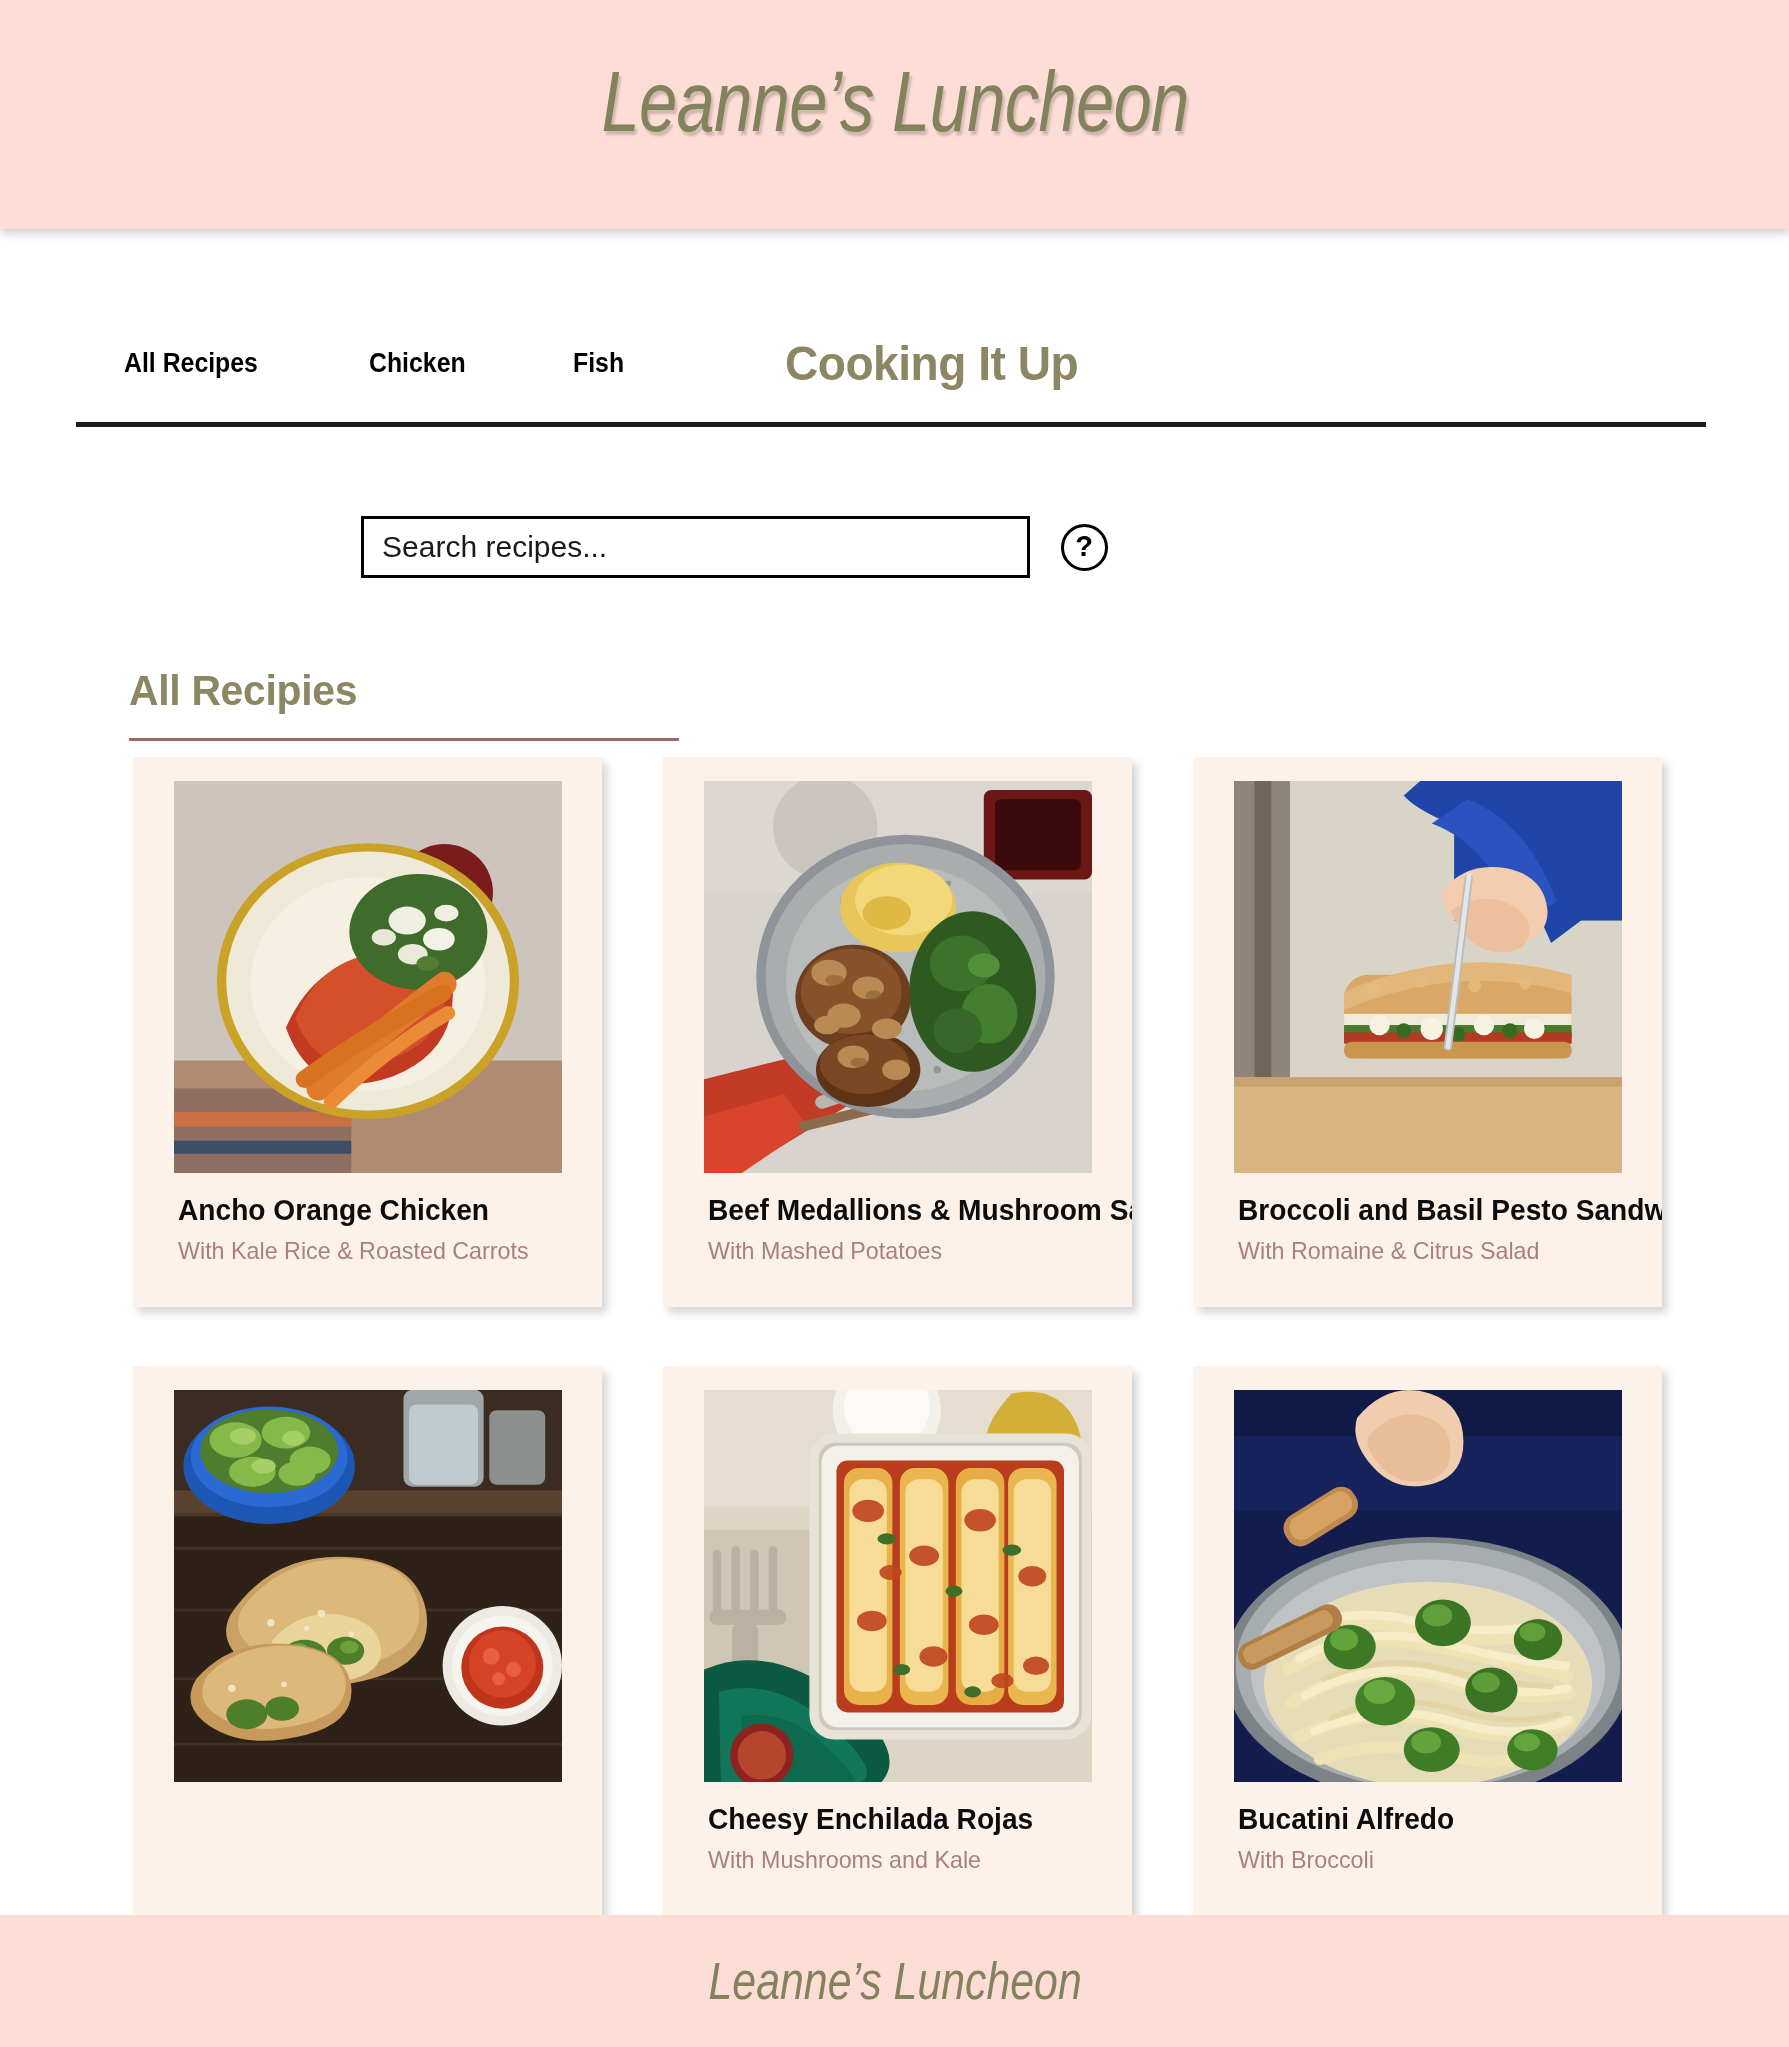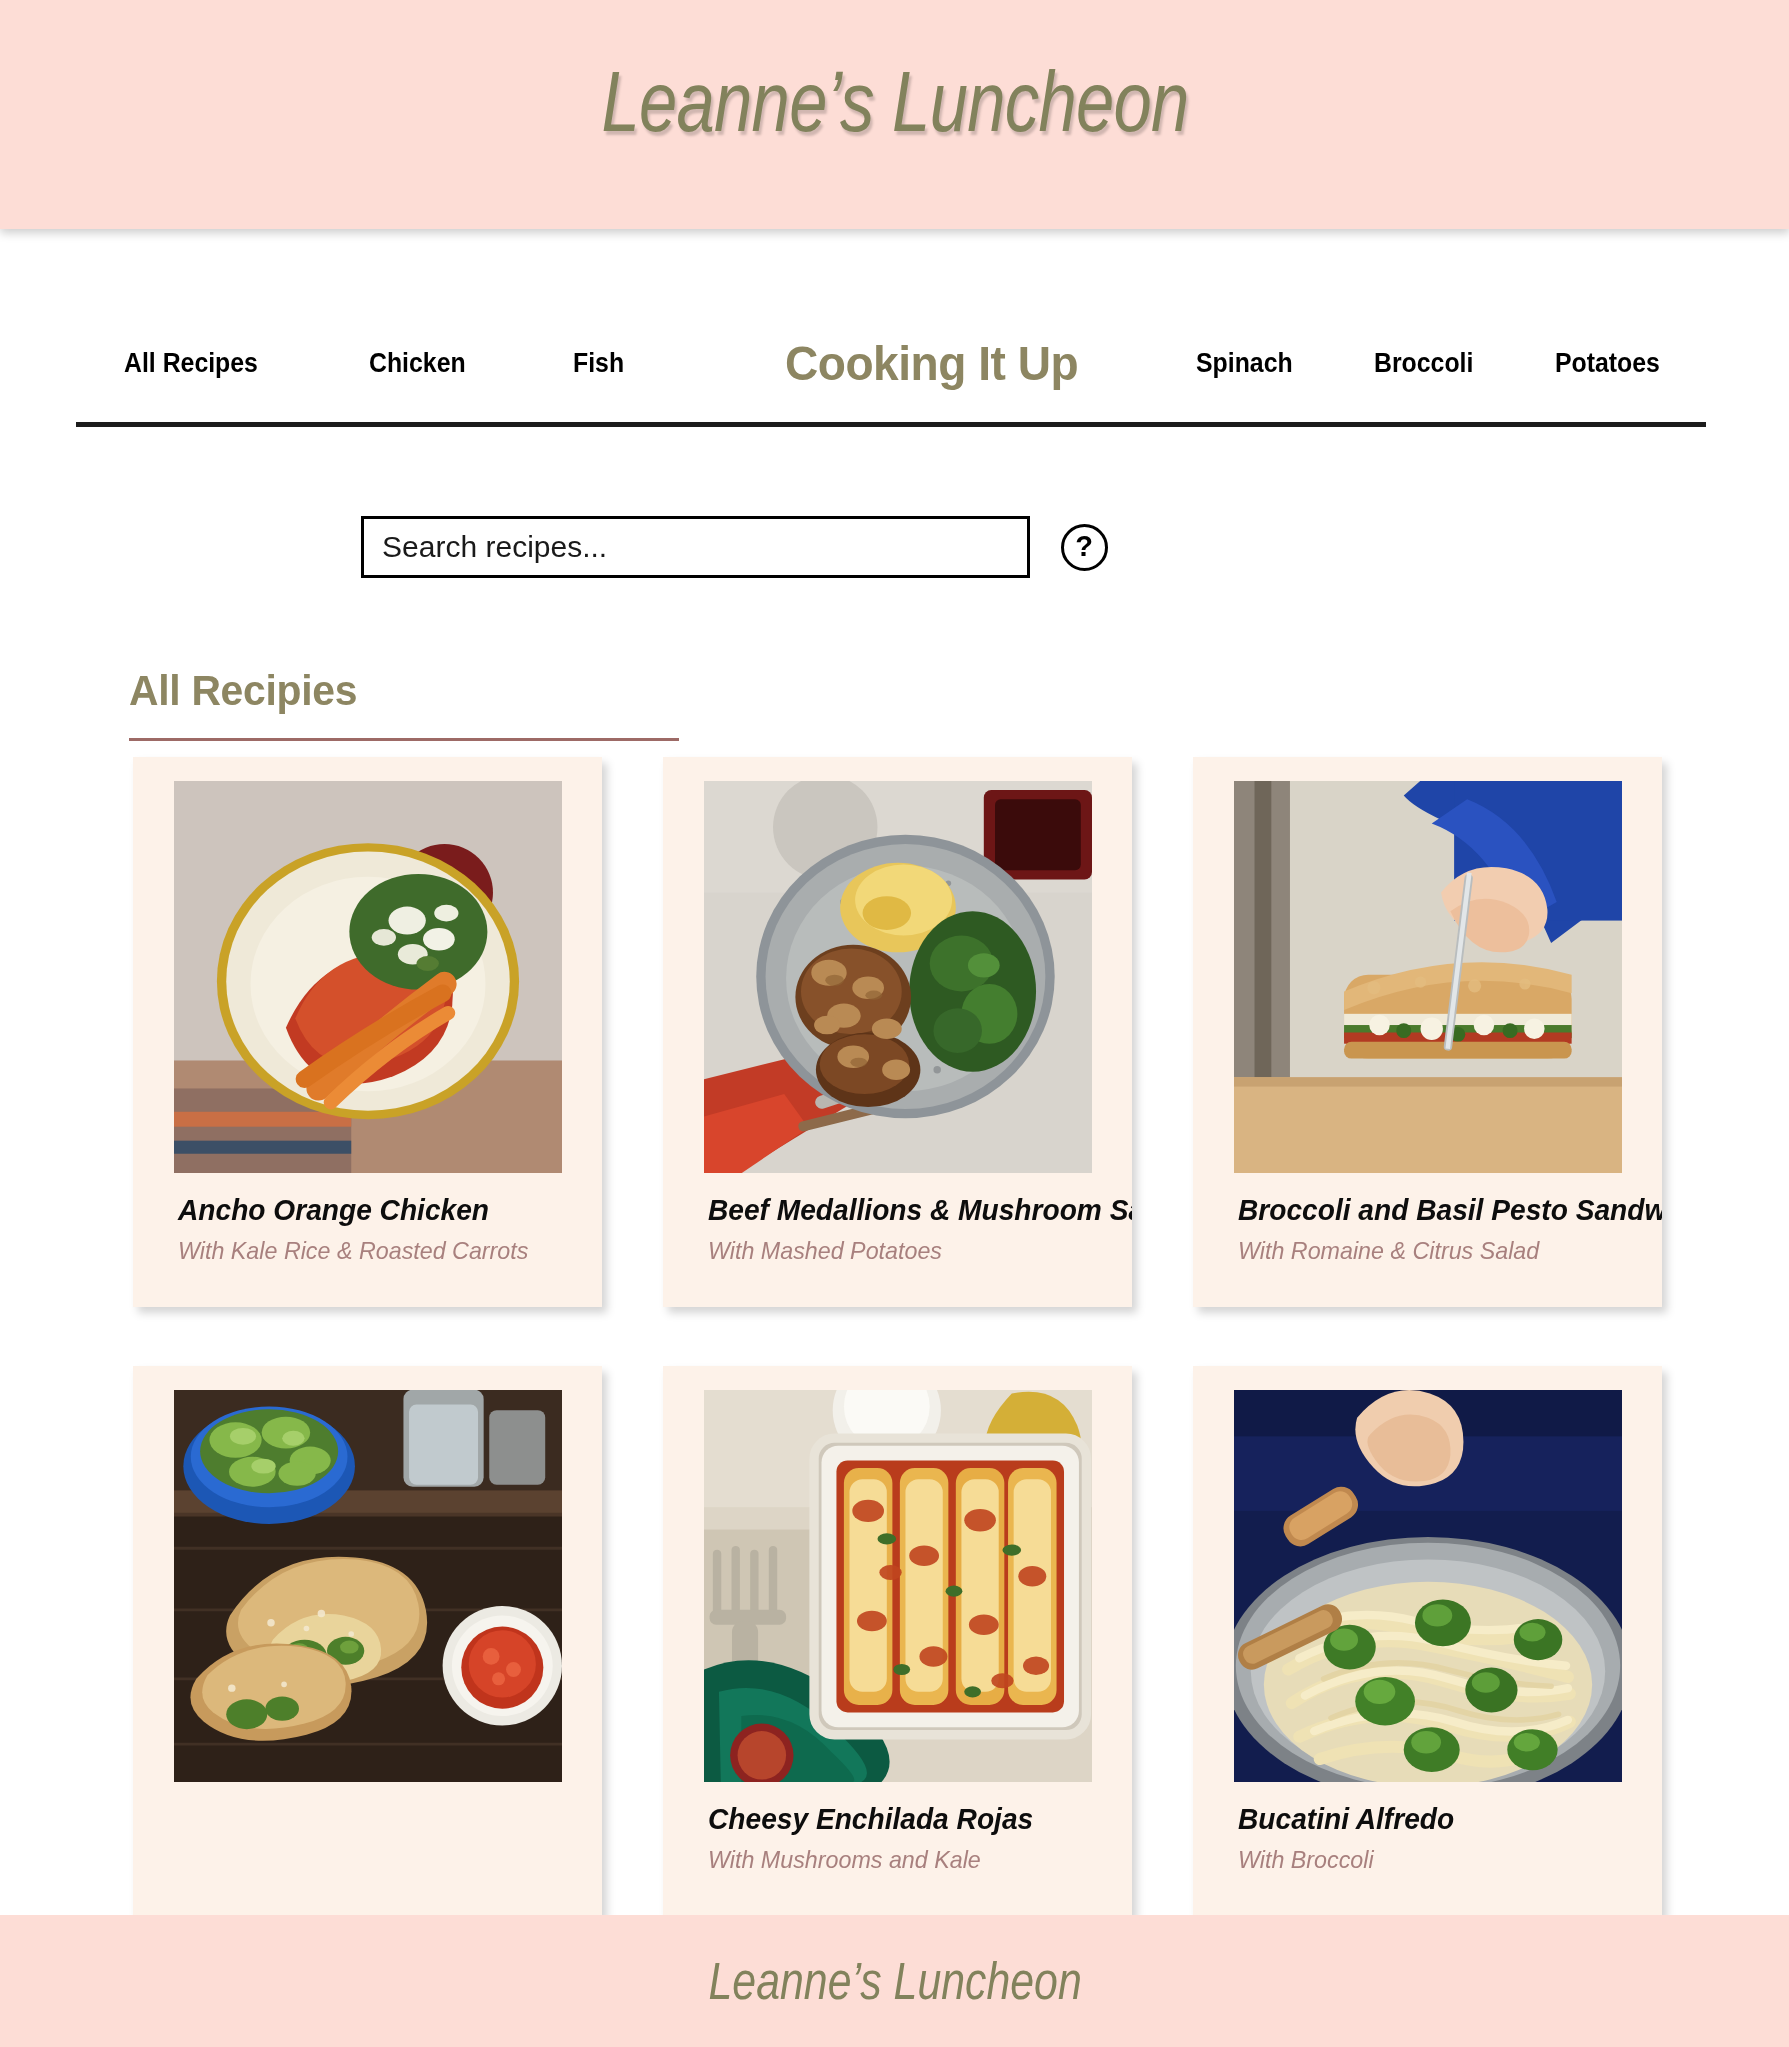--- a/index.html
+++ b/index.html
@@ -164,21 +164,20 @@
 
   
   .card-grid {
     position: absolute;
     left: 133px; top: 757px;
     width: 1534px;
     display: grid;
     grid-template-columns: repeat(3, 469px);
     column-gap: 61px;
     row-gap: 59px;
-    font-style: italic;
   }
   .recipe-card {
     width: 469px;
     height: 550px;
     background: #fdf2e9;
     box-shadow: 4.7px 5.6px 8.4px rgba(0,0,0,0.17);
     cursor: pointer;
     position: relative;
     overflow: hidden;
   }
@@ -248,25 +247,20 @@
 </header>
 
 <nav class="navbar">
   <div class="nav-row">
     <div class="nav-group left">
       <div class="nav-item">All Recipes</div>
       <div class="nav-item">Chicken</div>
       <div class="nav-item">Fish</div>
     </div>
     <div class="brand-logo">Cooking It Up</div>
-    <div class="nav-group right">
-      <div class="nav-item">Spinach</div>
-      <div class="nav-item">Broccoli</div>
-      <div class="nav-item">Potatoes</div>
-    </div>
   </div>
   <div class="nav-rule"></div>
 </nav>
 
 <div class="search-bar">
   <input class="search-input" type="text" placeholder="Search recipes..." style="">
   <div class="help-button">
     <span>?</span>
   </div>
 </div>

